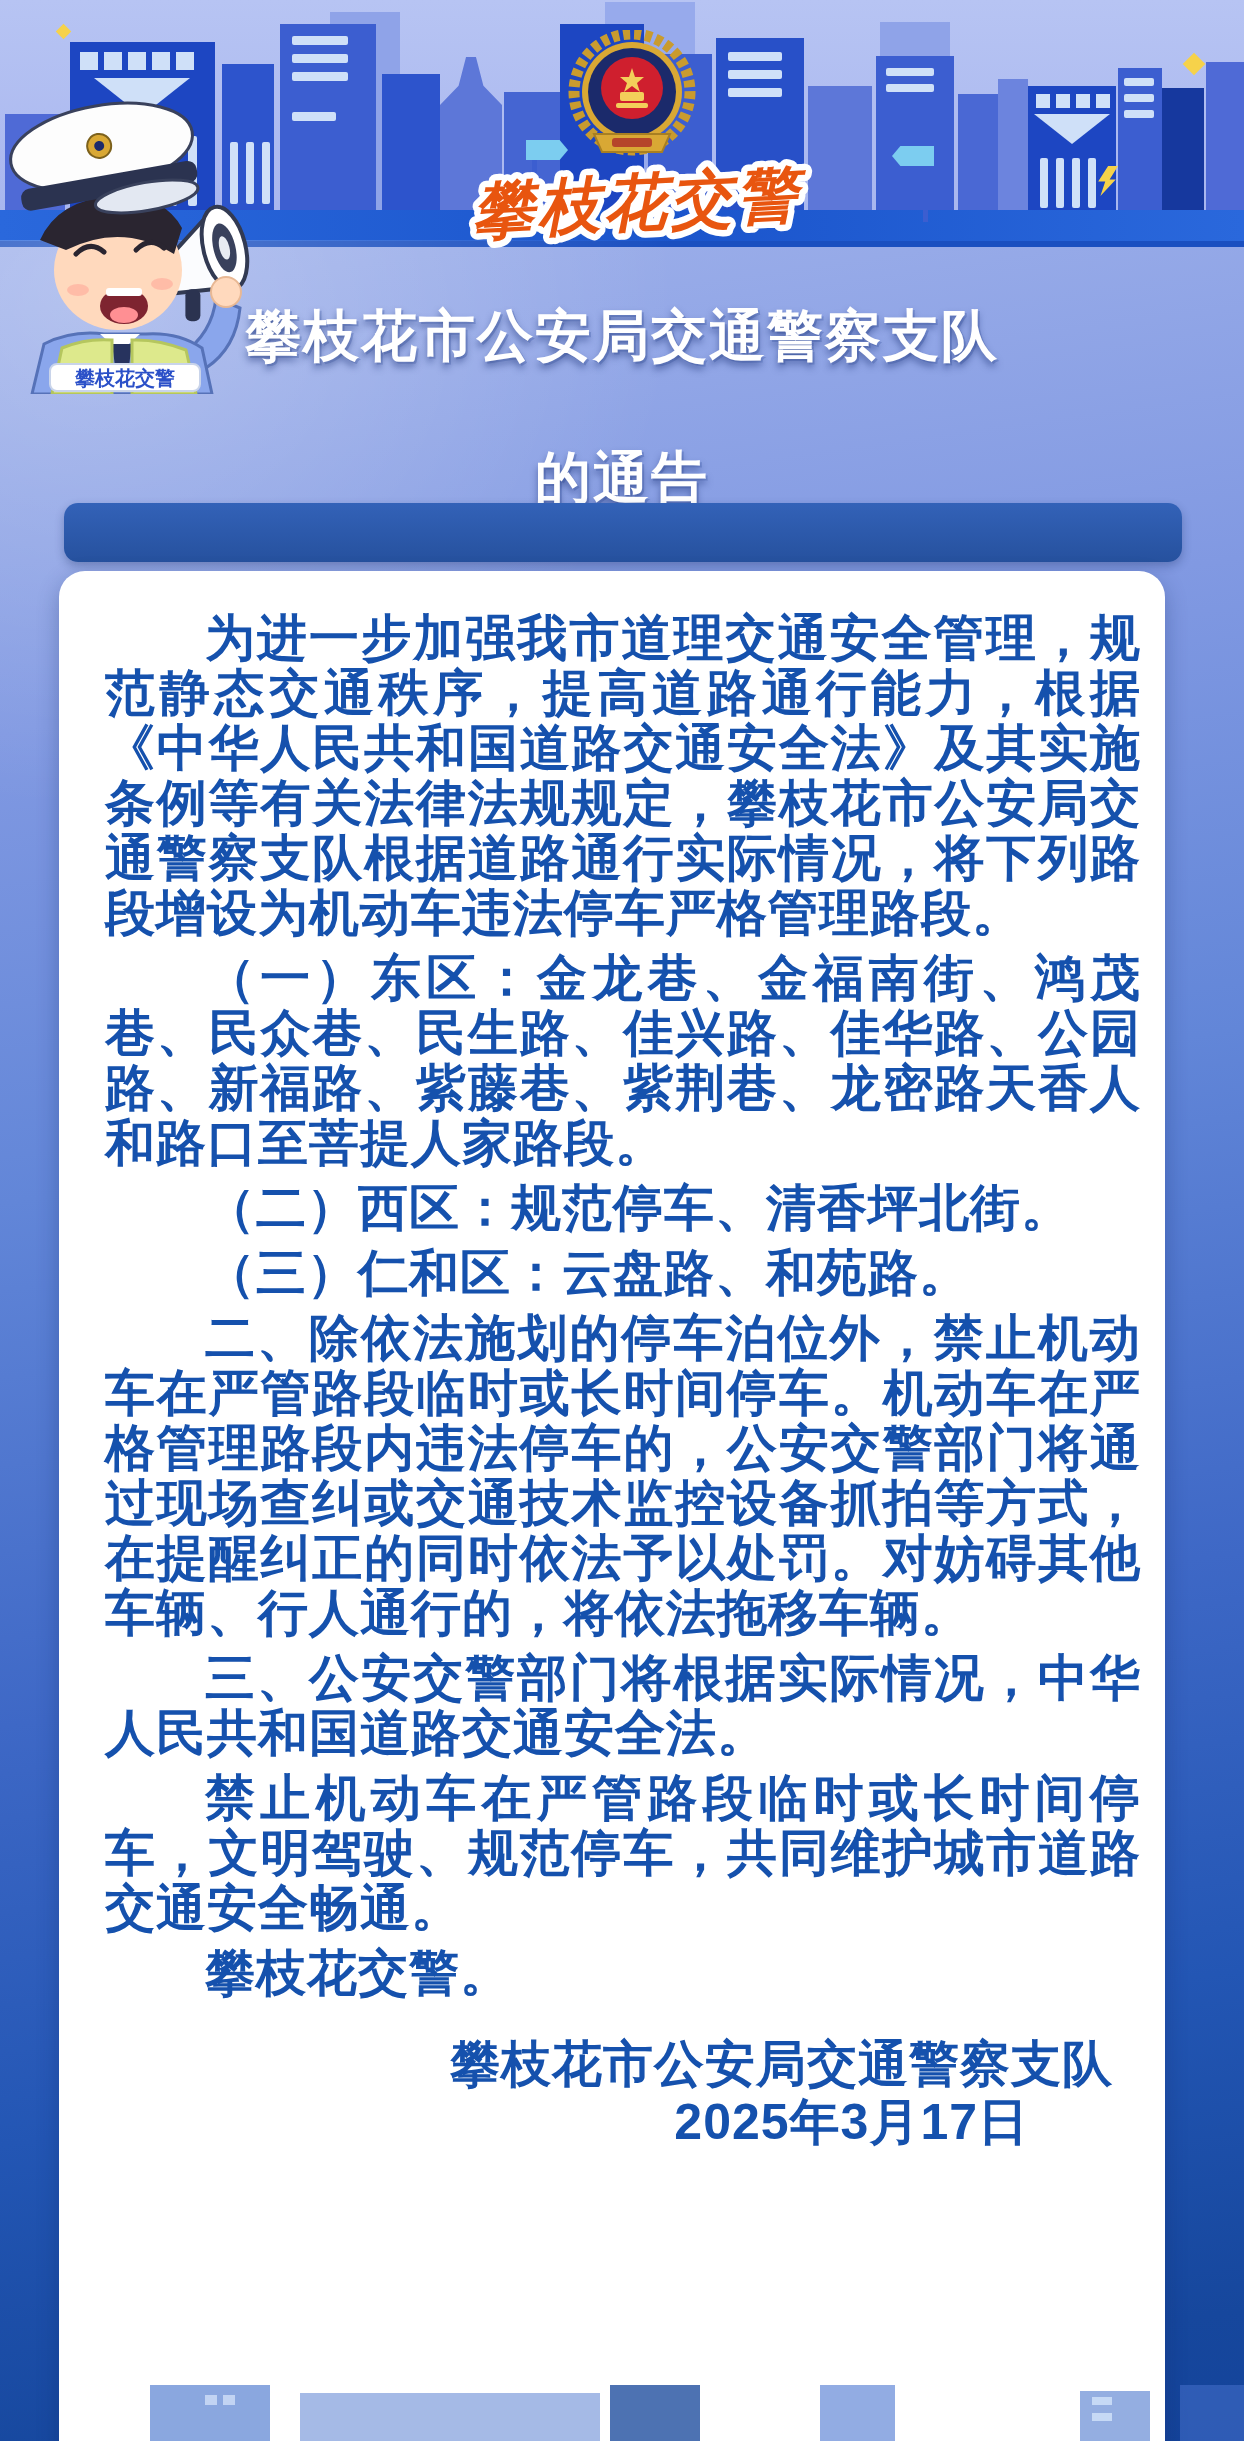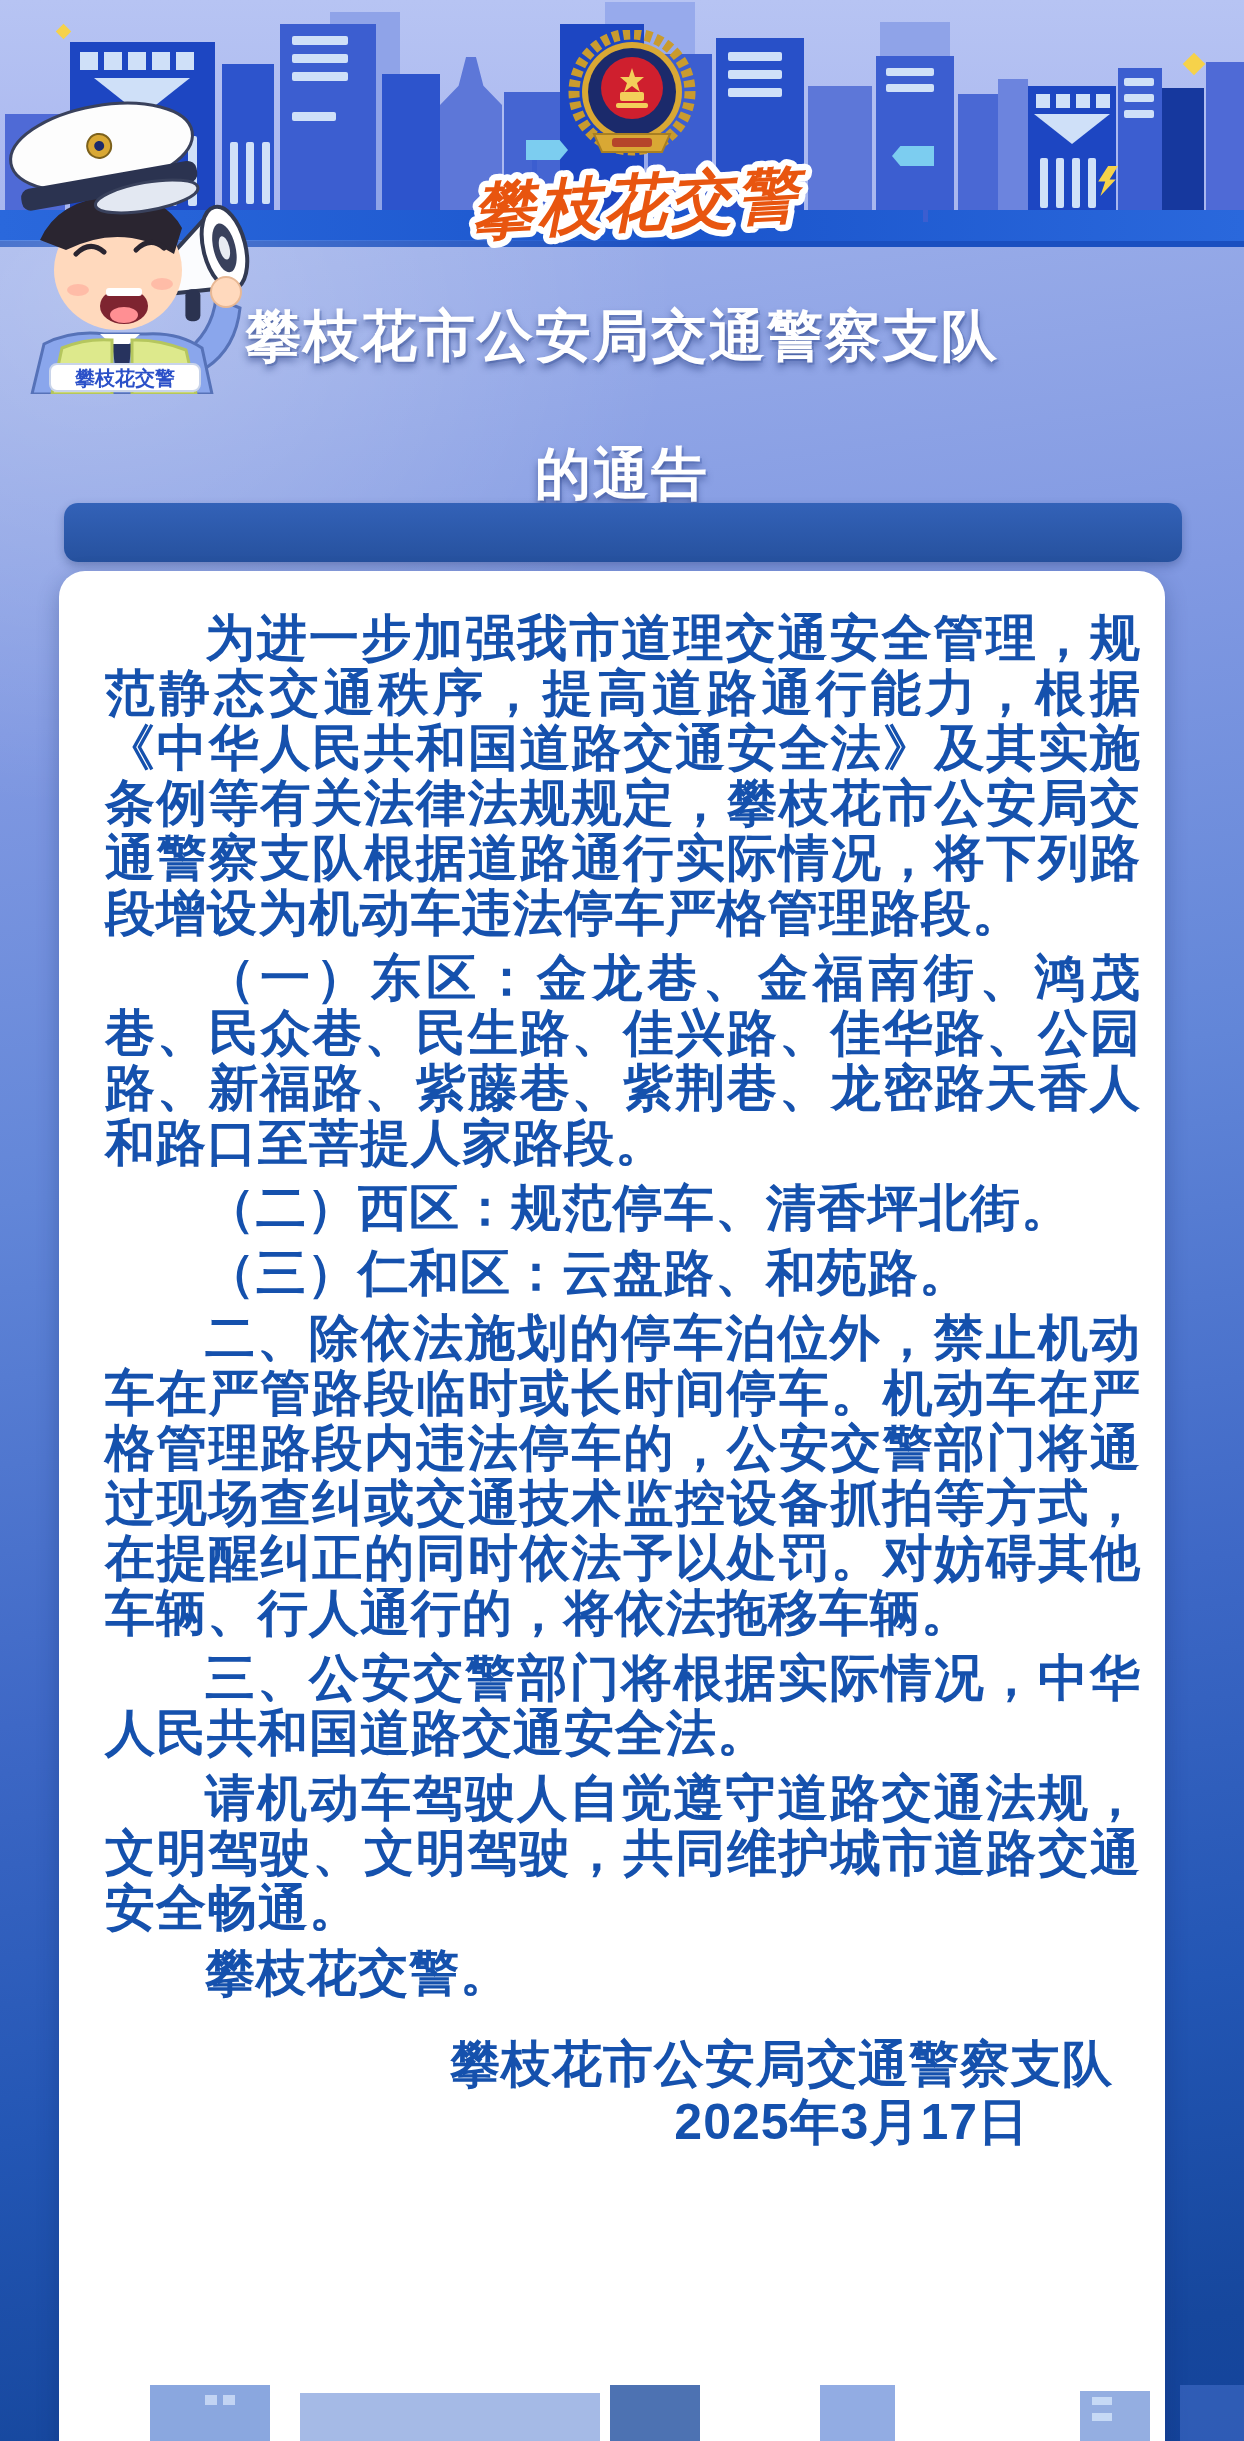--- a/index.html
+++ b/index.html
@@ -33,21 +33,21 @@
   .emblem{position:absolute;left:566px;top:30px;}
   .brand-svg{position:absolute;left:377px;top:148px;}
   
   .officer{position:absolute;left:0;top:82px;}
   
   .title-line{position:absolute;left:0;width:1244px;text-align:center;color:#ffffff;
     font-weight:900;font-size:56px;letter-spacing:2px;line-height:66px;
     text-shadow:0 5px 7px rgba(22,44,112,.5),2px 2px 0 rgba(40,70,150,.25);white-space:nowrap;}
   .t1{top:303px;}
   .t2{top:374px;}
-  .t3{top:445px;font-family:Liberation Mono, monospace;}
+  .t3{top:445px;}
   
   .divider-bar{position:absolute;left:64px;top:503px;width:1118px;height:59px;border-radius:14px;
     background:linear-gradient(#3362b8,#26519e);box-shadow:0 4px 10px rgba(15,35,90,.3);}
   
   .card{position:absolute;left:59px;top:571px;width:1106px;height:2192px;border-radius:26px;
     background:#ffffff;box-shadow:0 8px 22px rgba(16,38,96,.30);box-sizing:border-box;
     padding:40px 24px 12px 46px;}
   .card p{margin:0;color:#1551ad;font-size:50px;font-weight:700;line-height:55px;
     letter-spacing:1px;text-align:justify;text-indent:2em;}
   .card p + p{margin-top:10px;}
@@ -223,21 +223,21 @@
   <div class="divider-bar"></div>
 
   <div class="card">
     <div id="notice-body">
         <p>为进一步加强我市道理交通安全管理，规范静态交通秩序，提高道路通行能力，根据《中华人民共和国道路交通安全法》及其实施条例等有关法律法规规定，攀枝花市公安局交通警察支队根据道路通行实际情况，将下列路段增设为机动车违法停车严格管理路段。</p>
         <p>（一）东区：金龙巷、金福南街、鸿茂巷、民众巷、民生路、佳兴路、佳华路、公园路、新福路、紫藤巷、紫荆巷、龙密路天香人和路口至菩提人家路段。</p>
         <p>（二）西区：规范停车、清香坪北街。</p>
         <p>（三）仁和区：云盘路、和苑路。</p>
         <p>二、除依法施划的停车泊位外，禁止机动车在严管路段临时或长时间停车。机动车在严格管理路段内违法停车的，公安交警部门将通过现场查纠或交通技术监控设备抓拍等方式，在提醒纠正的同时依法予以处罚。对妨碍其他车辆、行人通行的，将依法拖移车辆。</p>
         <p>三、公安交警部门将根据实际情况，中华人民共和国道路交通安全法。</p>
-        <p>请机动车驾驶人自觉遵守道路交通法规，文明驾驶、文明驾驶，共同维护城市道路交通安全畅通。</p>
+        <p>禁止机动车在严管路段临时或长时间停车，文明驾驶、规范停车，共同维护城市道路交通安全畅通。</p>
         <p>攀枝花交警。</p>
       </div>
     <div class="sig-block">
       <div class="sig-line">攀枝花市公安局交通警察支队</div>
       <div class="sig-date">2025年3月17日</div>
     </div>
   </div>
 
   <div class="footer">
     <div class="fb" style="left:150px;top:0;width:120px;height:56px;background:#2a5ec4;opacity:.55;"></div>

